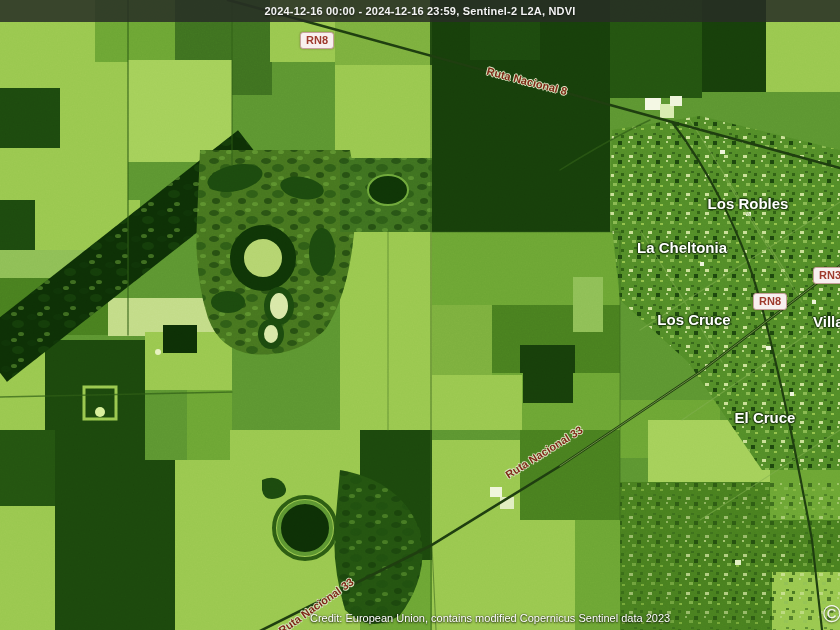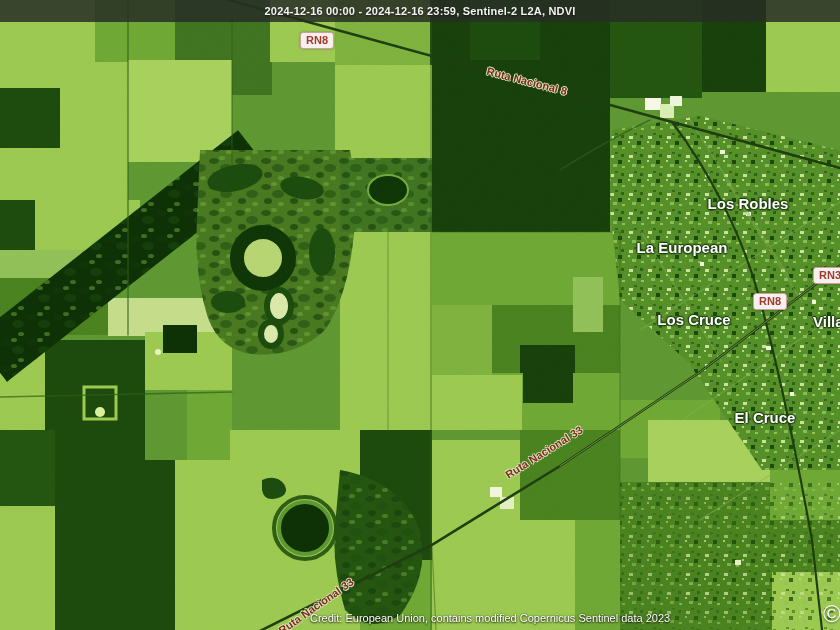--- a/index.html
+++ b/index.html
@@ -229,21 +229,21 @@
 
   <div class="badge" style="left:300px;top:32px;">RN8</div>
   <div class="badge" style="left:753px;top:293px;">RN8</div>
   <div class="badge" style="left:813px;top:267px;">RN33</div>
 
   <div class="roadname center" style="left:527px;top:81px;transform:translate(-50%,-50%) rotate(14.5deg);">Ruta Nacional 8</div>
   <div class="roadname center" style="left:544px;top:452px;transform:translate(-50%,-50%) rotate(-32deg);">Ruta Nacional 33</div>
   <div class="roadname center" style="left:316px;top:606px;transform:translate(-50%,-50%) rotate(-35deg);">Ruta Nacional 33</div>
 
   <div class="place center" style="left:748px;top:203px;">Los Robles</div>
-  <div class="place center" style="left:682px;top:247px;">La European</div>
+  <div class="place center" style="left:682px;top:247px;">La Cheltonia</div>
   <div class="place center" style="left:694px;top:319px;">Los Cruce</div>
   <div class="place center" style="left:765px;top:381px;margin-top:36px;">El Cruce</div>
   <div class="place" style="left:813px;top:313px;font-size:15px;">Villa</div>
 
   <div class="credit">Credit: European Union, contains modified Copernicus Sentinel data 2023</div>
   <div class="copyright">©</div>
 
 </div>
 
 </body></html>

